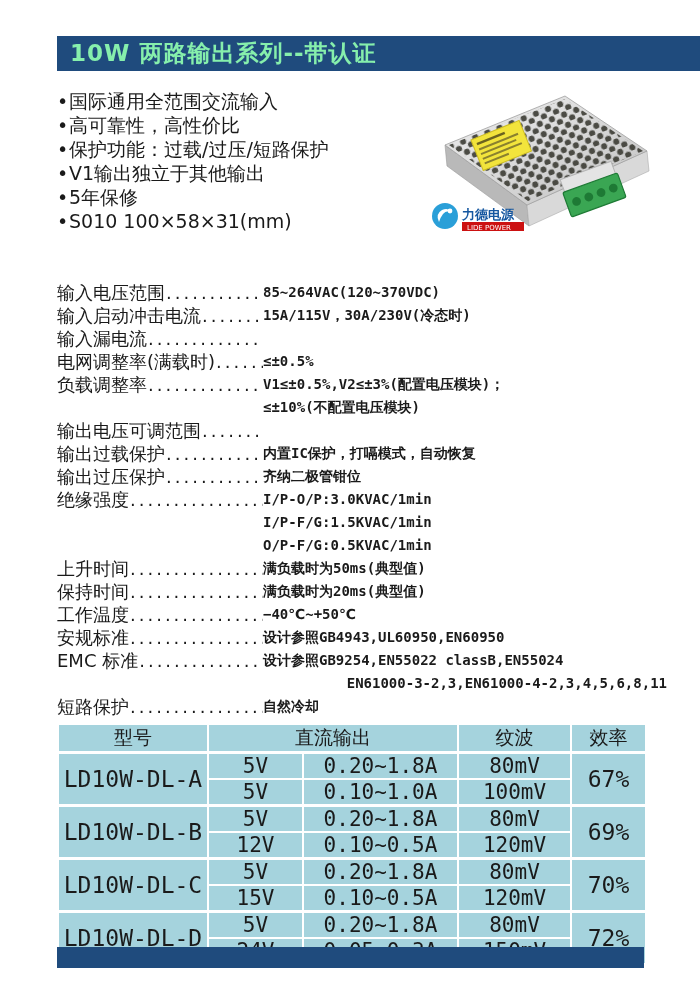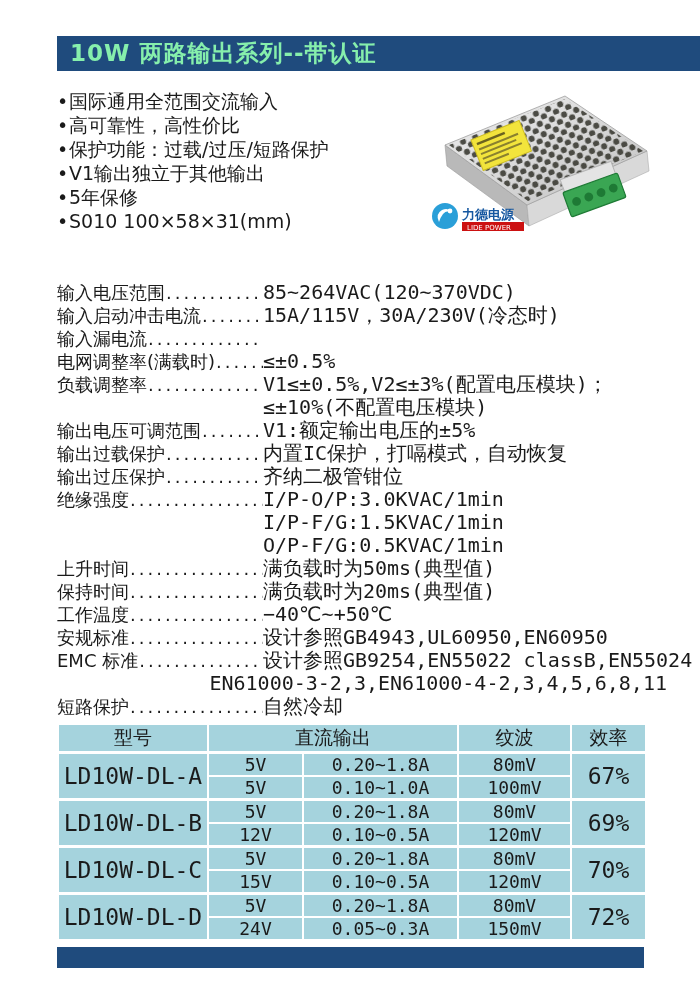--- a/index.html
+++ b/index.html
@@ -26,30 +26,30 @@
 
   
   .photo{position:absolute;left:423px;top:83px;width:238px;height:168px;}
 
   
   .specs{position:absolute;left:57px;top:281px;width:610px;}
   .spec-row{display:flex;height:23px;line-height:23px;font-size:18px;white-space:nowrap;}
   .spec-head{display:flex;width:206px;flex:none;overflow:hidden;}
   .spec-label{white-space:nowrap;flex:none;}
   .spec-dots{flex:1;overflow:hidden;white-space:nowrap;letter-spacing:3px;padding-left:1px;}
-  .spec-value{font-family:"DejaVu Sans Mono","Liberation Mono","DejaVu Sans",monospace;font-size:20px;}
+  .spec-value{font-family:"DejaVu Sans Mono","Liberation Mono","DejaVu Sans",monospace;font-size:14px;font-weight:bold;}
   .spec-row.indent1{padding-left:206px;}
   .spec-row.indent2{padding-left:178px;justify-content:flex-end;}
 
   
   .model-table-wrap{position:absolute;left:57px;top:723px;width:588px;}
   table.model-table{border-collapse:collapse;width:588px;table-layout:fixed;}
   .model-table th,.model-table td{
     background:var(--tbl);border:2px solid #fff;text-align:center;
-    padding:0;height:22px;font-size:18px;
+    padding:0;height:22px;font-size:21px;
     font-family:"DejaVu Sans Mono","Liberation Mono","DejaVu Sans",monospace;
   }
   .model-table thead th{height:25px;font-size:19px;font-weight:normal;
     font-family:"DejaVu Sans","Liberation Sans",sans-serif;}
   .model-table tr.group-start td{border-top:3px solid #fff;}
   .model-table td.model-cell,.model-table td.eff-cell{font-size:23px;}
 
   
   .footer-bar{position:absolute;left:57px;top:947px;width:587px;height:21px;background:var(--navy);}
 </style>
@@ -175,21 +175,20 @@
         <span class="spec-value">V1≤±0.5%,V2≤±3%(配置电压模块)；</span>
       </div>
       <div class="spec-row indent1">
         <span class="spec-value">≤±10%(不配置电压模块)</span>
       </div>
       <div class="spec-row">
         <span class="spec-head">
           <span class="spec-label">输出电压可调范围</span>
           <span class="spec-dots">..........................................</span>
         </span>
-        <span class="spec-value">V1:额定输出电压的±5%</span>
       </div>
       <div class="spec-row">
         <span class="spec-head">
           <span class="spec-label">输出过载保护</span>
           <span class="spec-dots">..........................................</span>
         </span>
         <span class="spec-value">内置IC保护，打嗝模式，自动恢复</span>
       </div>
       <div class="spec-row">
         <span class="spec-head">

